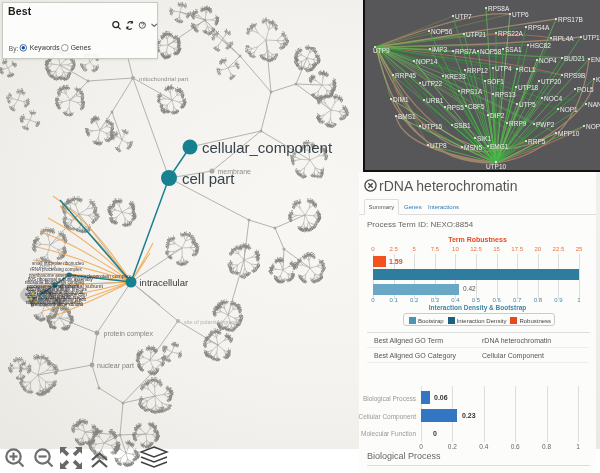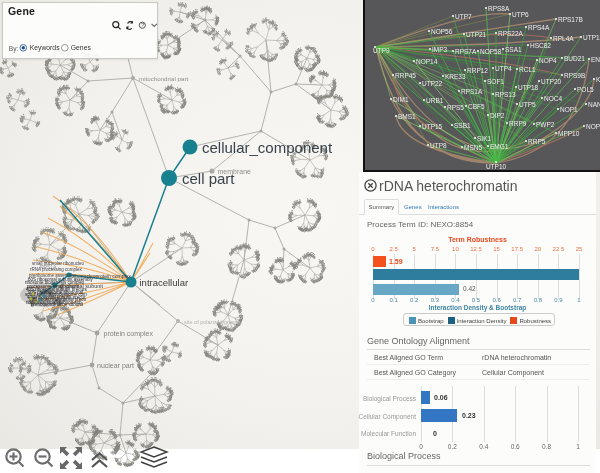--- a/index.html
+++ b/index.html
@@ -135,21 +135,21 @@
 </g>
 <g stroke="#3f3f3f" stroke-width="1.4" fill="none">
 <path d="M154 447l13 5-13 5-13-5z"></path>
 <path d="M141 457l13 5 13-5"></path>
 <path d="M141 462l13 5 13-5"></path>
 </g>
 </svg>
 </div>
 
 <div id="search">
- <div class="title">Gene</div>
+ <div class="title">Best</div>
  <svg width="52" height="17" style="position:absolute;left:107px;top:15px" viewBox="0 0 52 17">
   <g stroke="#222" stroke-width="1.2" fill="none">
    <circle cx="5.8" cy="6.6" r="3"></circle>
         <line x1="8.1" y1="8.9" x2="10.6" y2="11.4"></line>
   </g>
   <g stroke="#222" stroke-width="1.2" fill="none">
    <path d="M22.8 4.5a3.2 3.2 0 0 0-5.2 .9"></path>
         <path d="M16.6 9.4a3.2 3.2 0 0 0 5.2 .9"></path>
   </g>
   <path d="M22.9 2.8v2.8h-2.8z" fill="#222"></path>
@@ -297,21 +297,20 @@
       <div class="tb-lab" style="left:117.0px">0.5</div>
       <div class="tb-lab" style="left:137.6px">0.6</div>
       <div class="tb-lab" style="left:158.2px">0.7</div>
       <div class="tb-lab" style="left:178.8px">0.8</div>
       <div class="tb-lab" style="left:199.4px">0.9</div>
       <div class="tb-lab" style="left:220.0px">1</div>
   <div class="btitle">Interaction Density &amp; Bootstrap</div>
  </div>
  <div id="legend"><i style="background:#4a94b8"></i>Bootstrap<i style="background:#1d5f7e"></i>Interaction Density<i style="background:#e8491c"></i>Robustness</div>
  <div id="goa">
-  <div class="h">Gene Ontology Alignment</div>
   <div class="rule"></div>
   <table>
    <tbody>
           <tr>
             <td style="width:115px">Best Aligned GO Term</td>
             <td class="v">rDNA heterochromatin</td>
           </tr>
    <tr>
             <td>Best Aligned GO Category</td>
             <td class="v">Cellular Component</td>

